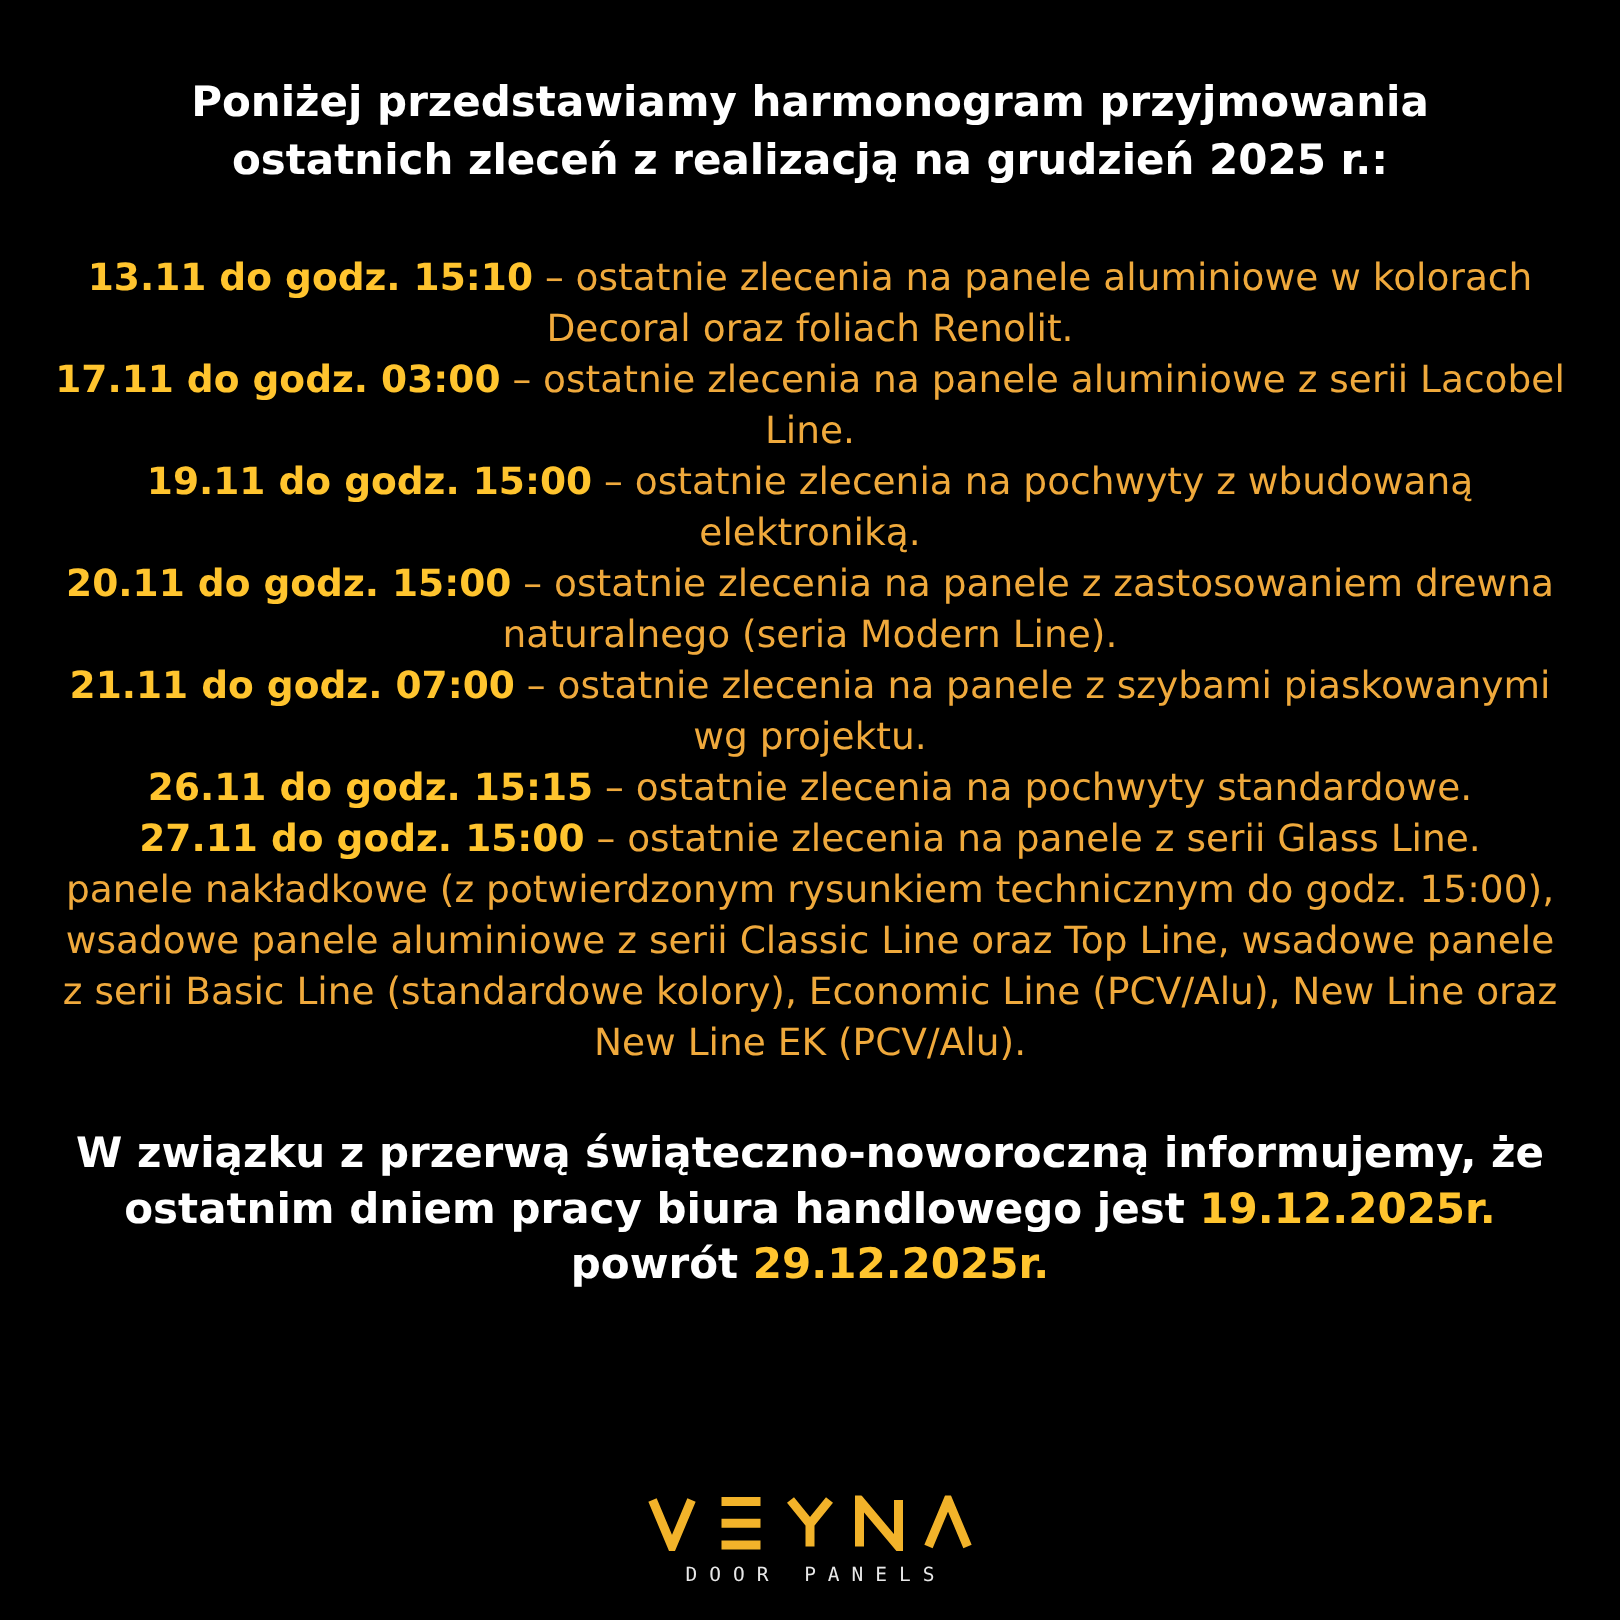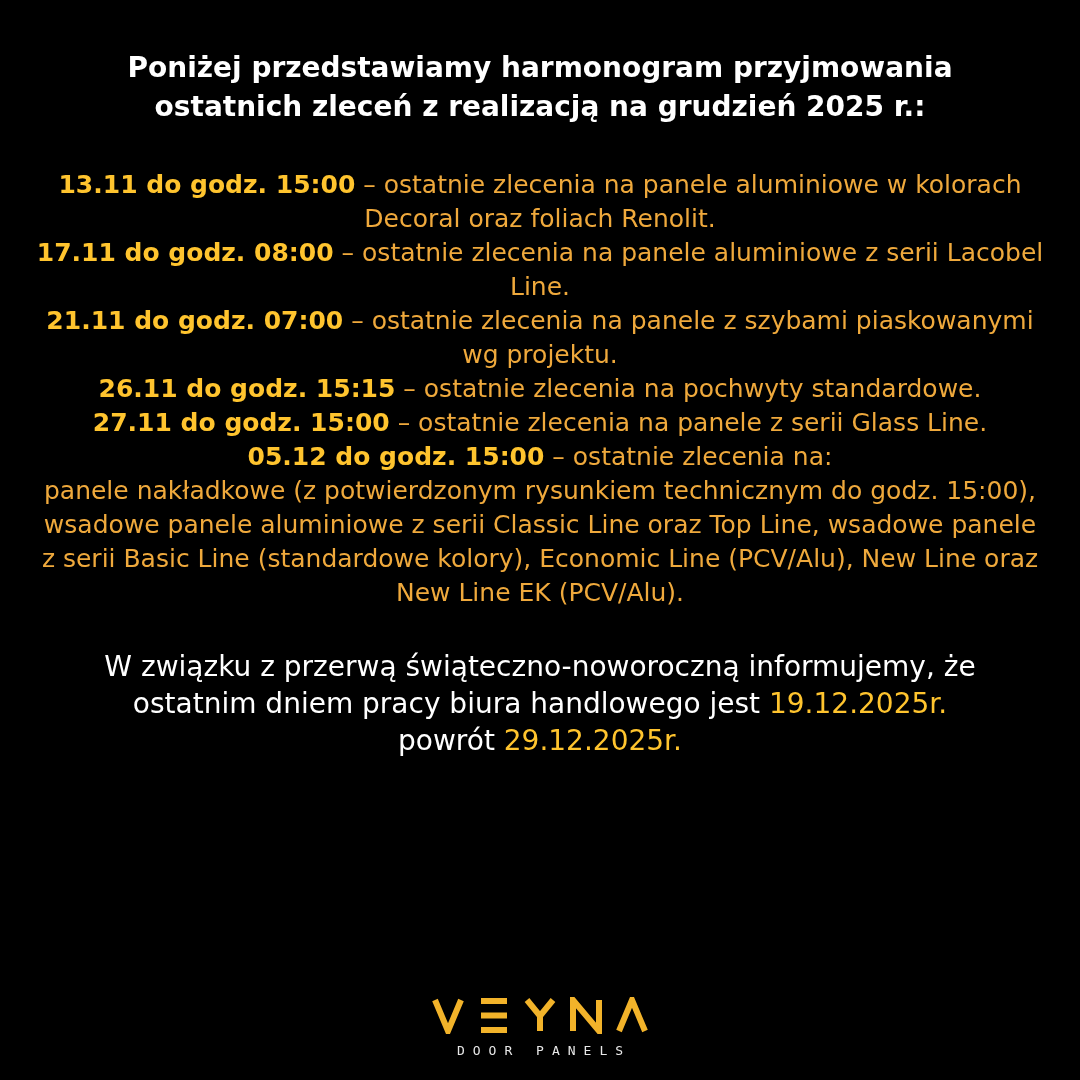--- a/index.html
+++ b/index.html
@@ -43,21 +43,21 @@
   .deadline-date {
     color: var(--date-gold);
     font-weight: 700;
   }
   .deadline-sep, .deadline-text { color: var(--body-amber); }
   .notice {
     width: 980px;
     margin: 38px auto 0;
     font-size: 28px;
     line-height: 37px;
-    font-weight: 400;
+    font-weight: 700;
     color: var(--title);
     text-align: center;
   }
   .notice .gold { color: var(--date-gold); }
   .logo {
     position: absolute;
     left: 0;
     right: 0;
     bottom: 26px;
     display: flex;
@@ -90,26 +90,27 @@
   }
 </style>
 </head>
 <body>
 
 <div class="poster">
 
   <h1 class="title">Poniżej przedstawiamy harmonogram przyjmowania ostatnich zleceń z realizacją na grudzień 2025 r.:</h1>
 
   <div class="schedule">
-      <p><strong class="deadline-date">13.11 do godz. 15:00</strong><span class="deadline-sep"> – </span><span class="deadline-text">ostatnie zlecenia na panele aluminiowe w kolorach Decoral oraz foliach Renolit.</span></p>
-      <p><strong class="deadline-date">17.11 do godz. 08:00</strong><span class="deadline-sep"> – </span><span class="deadline-text">ostatnie zlecenia na panele aluminiowe z serii Lacobel Line.</span></p>
+      <p><strong class="deadline-date">13.11 do godz. 15:10</strong><span class="deadline-sep"> – </span><span class="deadline-text">ostatnie zlecenia na panele aluminiowe w kolorach Decoral oraz foliach Renolit.</span></p>
+      <p><strong class="deadline-date">17.11 do godz. 03:00</strong><span class="deadline-sep"> – </span><span class="deadline-text">ostatnie zlecenia na panele aluminiowe z serii Lacobel Line.</span></p>
+      <p><strong class="deadline-date">19.11 do godz. 15:00</strong><span class="deadline-sep"> – </span><span class="deadline-text">ostatnie zlecenia na pochwyty z wbudowaną elektroniką.</span></p>
+      <p><strong class="deadline-date">20.11 do godz. 15:00</strong><span class="deadline-sep"> – </span><span class="deadline-text">ostatnie zlecenia na panele z zastosowaniem drewna naturalnego (seria Modern Line).</span></p>
       <p><strong class="deadline-date">21.11 do godz. 07:00</strong><span class="deadline-sep"> – </span><span class="deadline-text">ostatnie zlecenia na panele z szybami piaskowanymi wg projektu.</span></p>
       <p><strong class="deadline-date">26.11 do godz. 15:15</strong><span class="deadline-sep"> – </span><span class="deadline-text">ostatnie zlecenia na pochwyty standardowe.</span></p>
       <p><strong class="deadline-date">27.11 do godz. 15:00</strong><span class="deadline-sep"> – </span><span class="deadline-text">ostatnie zlecenia na panele z serii Glass Line.</span></p>
-      <p><strong class="deadline-date">05.12 do godz. 15:00</strong><span class="deadline-sep"> – </span><span class="deadline-text">ostatnie zlecenia na:</span></p>
       <p><span class="deadline-text">panele nakładkowe (z potwierdzonym rysunkiem technicznym do godz. 15:00), wsadowe panele aluminiowe z serii Classic Line oraz Top Line, wsadowe panele z serii Basic Line (standardowe kolory), Economic Line (PCV/Alu), New Line oraz New Line EK (PCV/Alu).</span></p>
     </div>
 
   <p class="notice">
     <span>W związku z przerwą świąteczno-noworoczną informujemy, że ostatnim dniem pracy biura handlowego jest </span><span class="gold">19.12.2025r.</span>
     <br>
     <span>powrót </span><span class="gold">29.12.2025r.</span>
   </p>
 
   <div class="logo">

